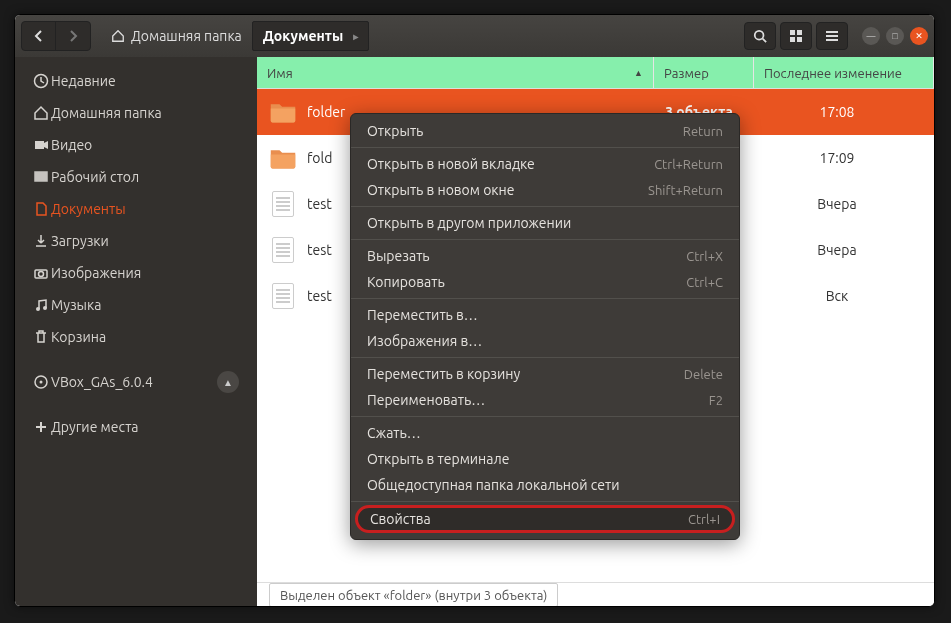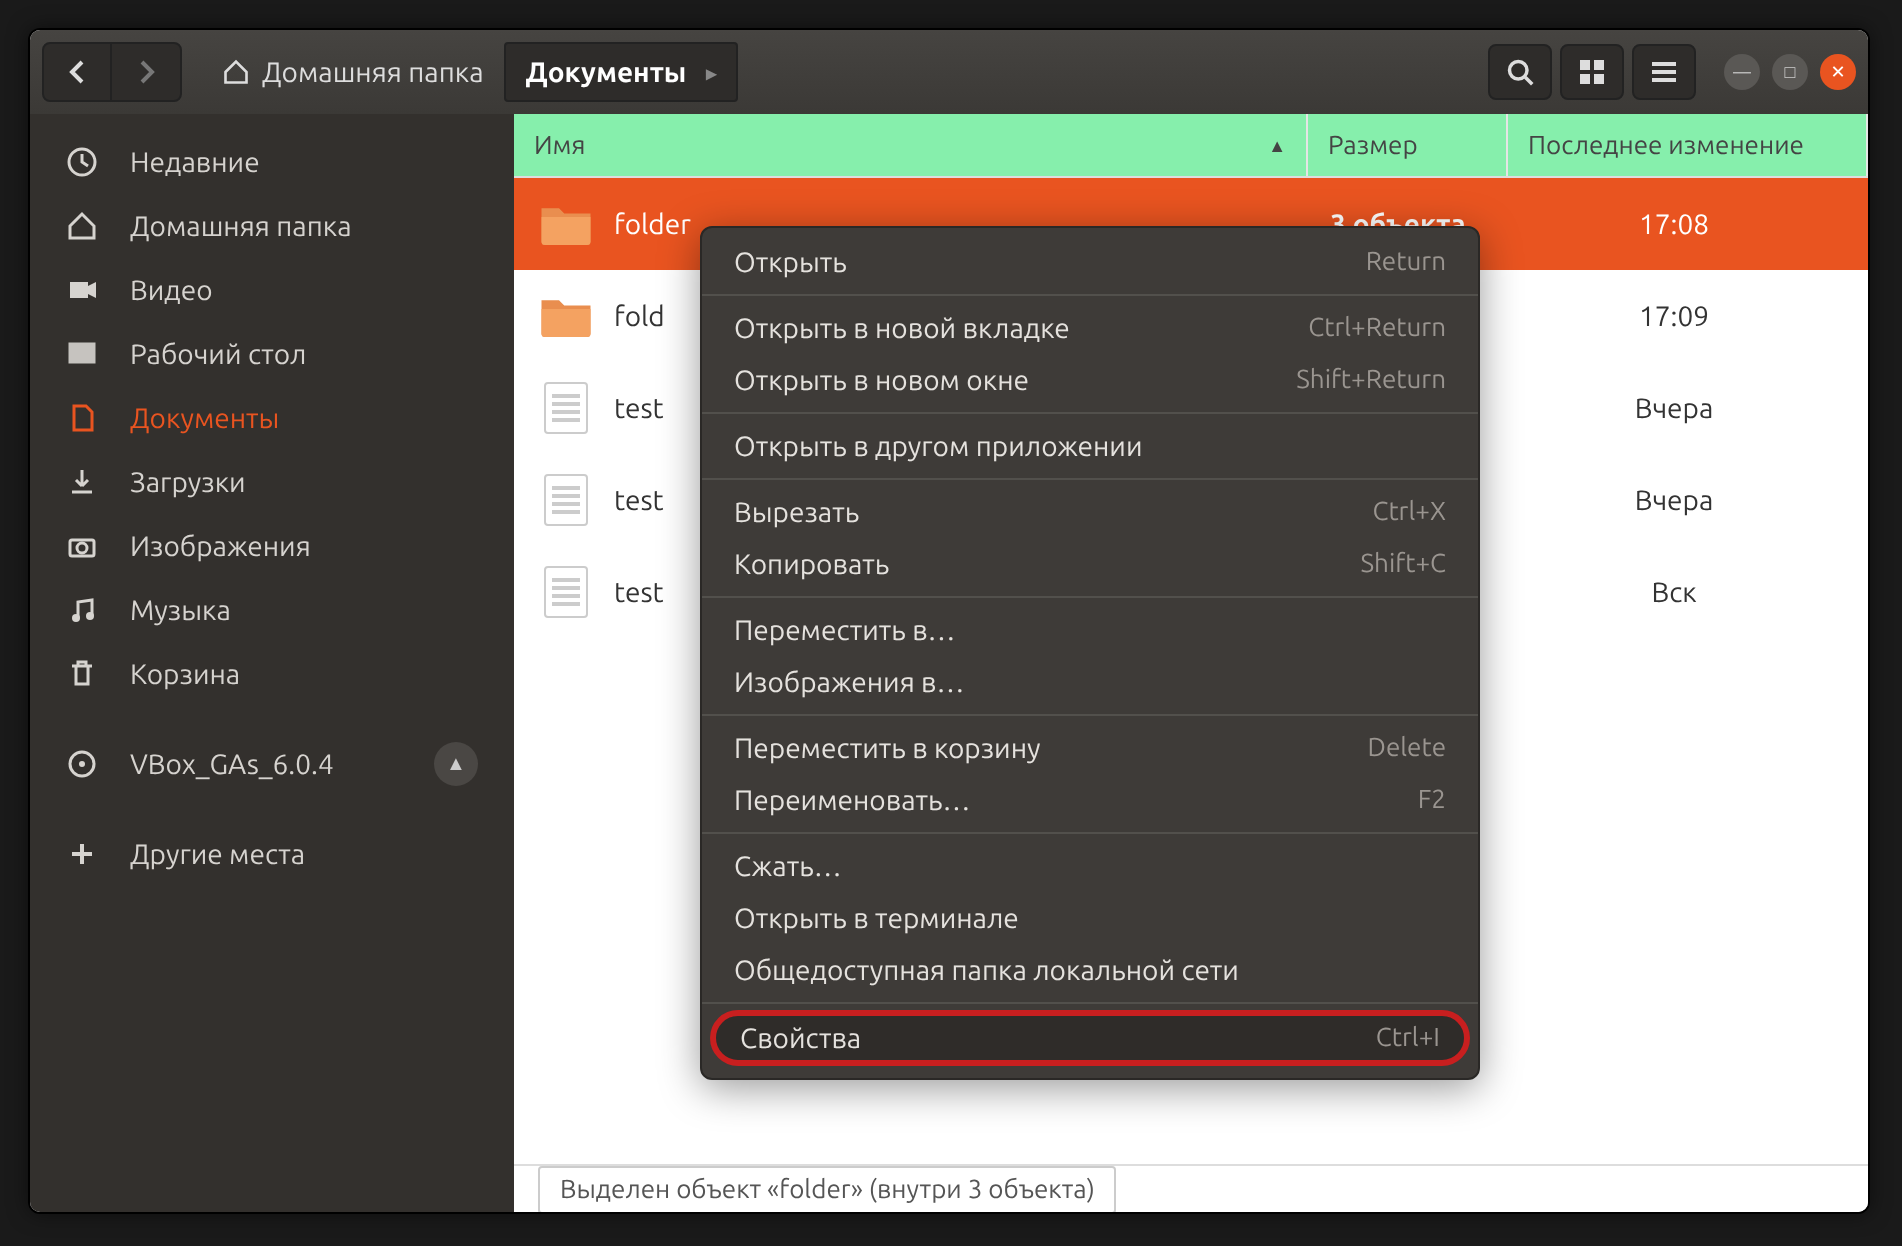--- a/index.html
+++ b/index.html
@@ -22,21 +22,21 @@
 .right-tools .tb-btn { background: #2e2c2a; border: 1px solid #222; width: 32px; height: 28px; }
 .win-controls { display: flex; gap: 6px; margin-left: 10px; }
 .win-circle { width: 18px; height: 18px; border-radius: 50%; display: flex; align-items: center; justify-content: center; font-size: 9px; color: #222; cursor: pointer; }
 .win-min { background: #5a5855; color:#ccc; }
 .win-max { background: #5a5855; color:#ccc; }
 .win-close { background: #e95420; color:#fff; }
 
 
 .body { flex: 1; display: flex; overflow: hidden; }
 .sidebar { width: 242px; background: #33302d; color: #ddd; padding-top: 8px; overflow-y: auto; }
-.side-item { display: flex; align-items: center; gap: 14px; padding: 8px 18px; font-size: 14px; cursor: pointer; color: #d6d3cf; }
+.side-item { display: flex; align-items: center; padding: 8px 18px; font-size: 14px; cursor: pointer; color: #d6d3cf; }
 .side-item.active { color: #e95420; }
 .side-item .icon { width: 18px; text-align: center; font-size: 15px; }
 .side-sep { height: 10px; }
 .side-item .eject { margin-left: auto; width:22px; height:22px; border-radius:50%; background:#4a4744; display:flex; align-items:center; justify-content:center; font-size:10px; color:#ccc; }
 
 
 .main { flex: 1; background: #fff; display: flex; flex-direction: column; position: relative; }
 .cols { display: flex; height: 32px; border-bottom: 1px solid #ddd; font-size: 13px; color: #444; background: #86efac; }
 .col { display: flex; align-items: center; padding: 0 10px; border-right: 1px solid #e5e5e5; }
 .col.name { flex: 1; }
@@ -324,21 +324,21 @@
     <div class="cm-item">
       <span>Открыть в другом приложении</span>
     </div>
     <div class="cm-sep"></div>
     <div class="cm-item">
       <span>Вырезать</span>
       <span class="shortcut">Ctrl+X</span>
     </div>
     <div class="cm-item">
       <span>Копировать</span>
-      <span class="shortcut">Shift+C</span>
+      <span class="shortcut">Ctrl+C</span>
     </div>
     <div class="cm-sep"></div>
     <div class="cm-item">
       <span>Переместить в…</span>
     </div>
     <div class="cm-item">
       <span>Изображения в…</span>
     </div>
     <div class="cm-sep"></div>
     <div class="cm-item">

